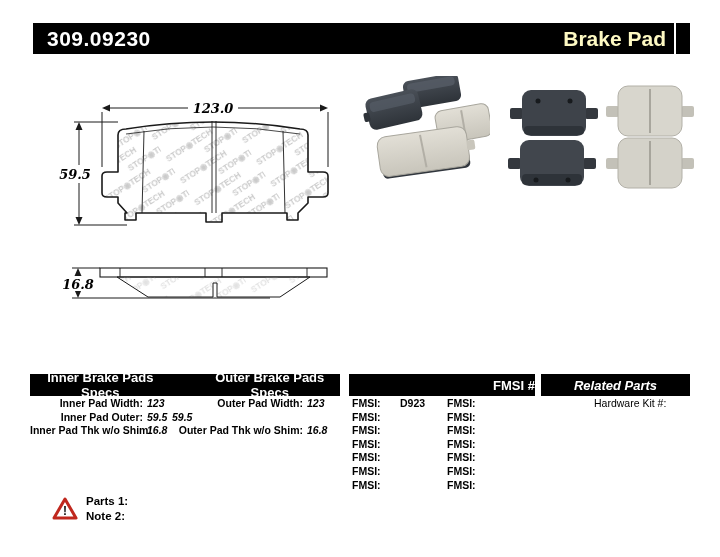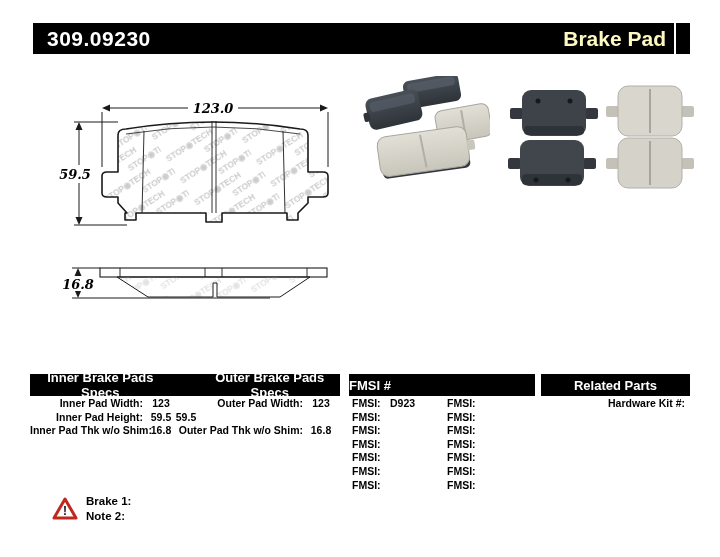--- a/index.html
+++ b/index.html
@@ -14,35 +14,35 @@
   
   .drawing-svg{position:absolute;left:30px;top:85px;}
   
   .photos-left{position:absolute;left:356px;top:76px;}
   .photos-right{position:absolute;left:506px;top:84px;}
   
   .bar{position:absolute;top:374px;height:22px;background:#000;color:#fff;
        display:flex;align-items:center;font-size:13px;font-weight:bold;}
   .bar .cell{flex:1;text-align:center;}
   .bar-specs{left:30px;width:310px;gap:29px;}
-  .bar-fmsi{left:349px;width:186px;justify-content:flex-start;}
-  .bar-related{left:541px;width:149px;justify-content:center;}
+  .bar-fmsi{left:349px;width:186px;justify-content:flex-end;}
+  .bar-related{left:541px;width:149px;justify-content:center;font-style:italic;}
   
   .spec-col{position:absolute;top:397px;font-size:10.5px;font-weight:bold;line-height:13.6px;}
   .spec-inner{left:30px;}
   .spec-outer{left:168px;}
   .srow{display:flex;white-space:nowrap;}
   .spec-inner .slbl{width:113px;text-align:right;}
   .spec-outer .slbl{width:135px;text-align:right;}
-  .sval{margin-left:4px;min-width:28px;text-align:center;}
+  .sval{margin-left:4px;min-width:28px;text-align:left;font-style:italic;}
   .fmsi-col{position:absolute;top:397px;font-size:10.5px;font-weight:bold;line-height:13.6px;}
   .fmsi-1{left:352px;} .fmsi-2{left:447px;}
   .frow{display:flex;white-space:nowrap;}
-  .flbl{width:38px;} .fval{min-width:34px;}
-  .rel-col{position:absolute;left:568px;top:397px;font-size:10.5px;font-weight:bold;line-height:13.6px;padding-left:40px;}
+  .flbl{width:48px;} .fval{min-width:34px;}
+  .rel-col{position:absolute;left:554px;top:397px;font-size:10.5px;font-weight:normal;line-height:13.6px;padding-left:40px;}
   
   .warn{position:absolute;left:52px;top:497px;}
   .notes{position:absolute;left:86px;top:494px;font-size:11.5px;font-weight:bold;line-height:14.5px;}
   .nrow{display:flex;white-space:nowrap;}
   .nval{margin-left:4px;}
 </style>
 </head>
 <body>
 
 <div class="page">
@@ -181,21 +181,21 @@
   <div class="bar bar-related">
     <span>Related Parts</span>
   </div>
 
   <div class="spec-col spec-inner">
     <div class="srow">
       <span class="slbl">Inner Pad Width:</span>
       <span class="sval">123</span>
     </div>
     <div class="srow">
-      <span class="slbl">Inner Pad Height:</span>
+      <span class="slbl">Inner Pad Outer:</span>
       <span class="sval">59.5</span>
     </div>
     <div class="srow">
       <span class="slbl">Inner Pad Thk w/o Shim:</span>
       <span class="sval">16.8</span>
     </div>
   </div>
 
   <div class="spec-col spec-outer">
     <div class="srow">
@@ -278,21 +278,21 @@
       <span class="nval"></span>
     </div>
   </div>
 
   <svg class="warn" width="26" height="24" viewBox="0 0 26 24">
     <path d="M13,2 L24,21 L2,21 Z" fill="#ffffff" stroke="#c0281e" stroke-width="3" stroke-linejoin="round"></path>
     <text x="13" y="18" text-anchor="middle" font-family="Liberation Sans,sans-serif" font-size="12" font-weight="bold" fill="#111111">!</text>
   </svg>
   <div class="notes">
     <div class="nrow">
-      <span>Brake 1:</span>
+      <span>Parts 1:</span>
       <span class="nval"></span>
     </div>
     <div class="nrow">
       <span>Note 2:</span>
       <span class="nval"></span>
     </div>
   </div>
 
 </div>
 

